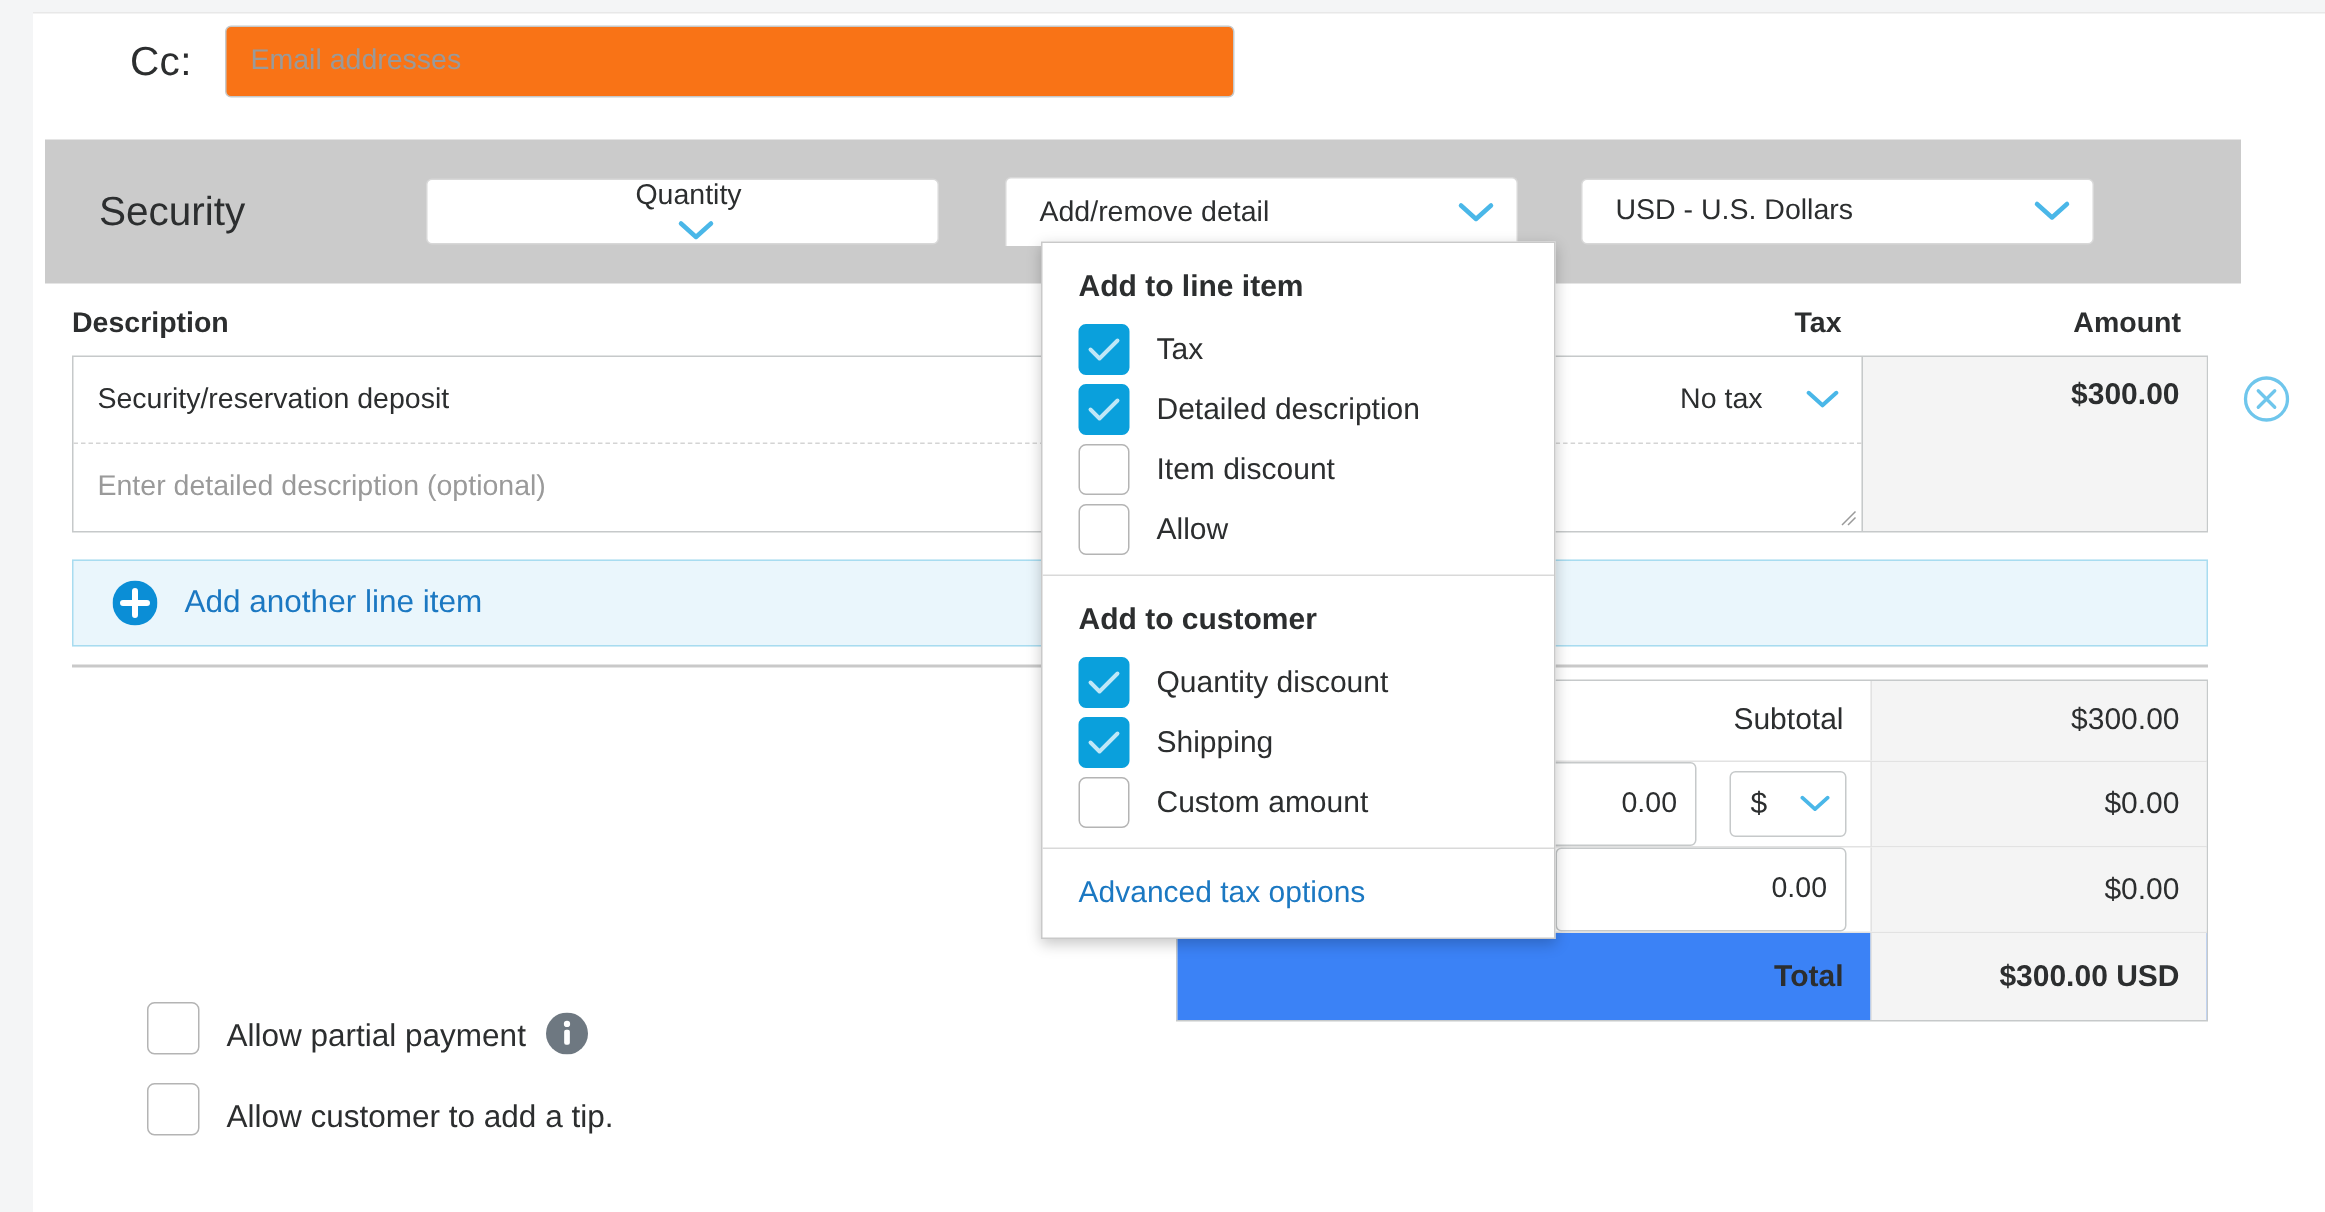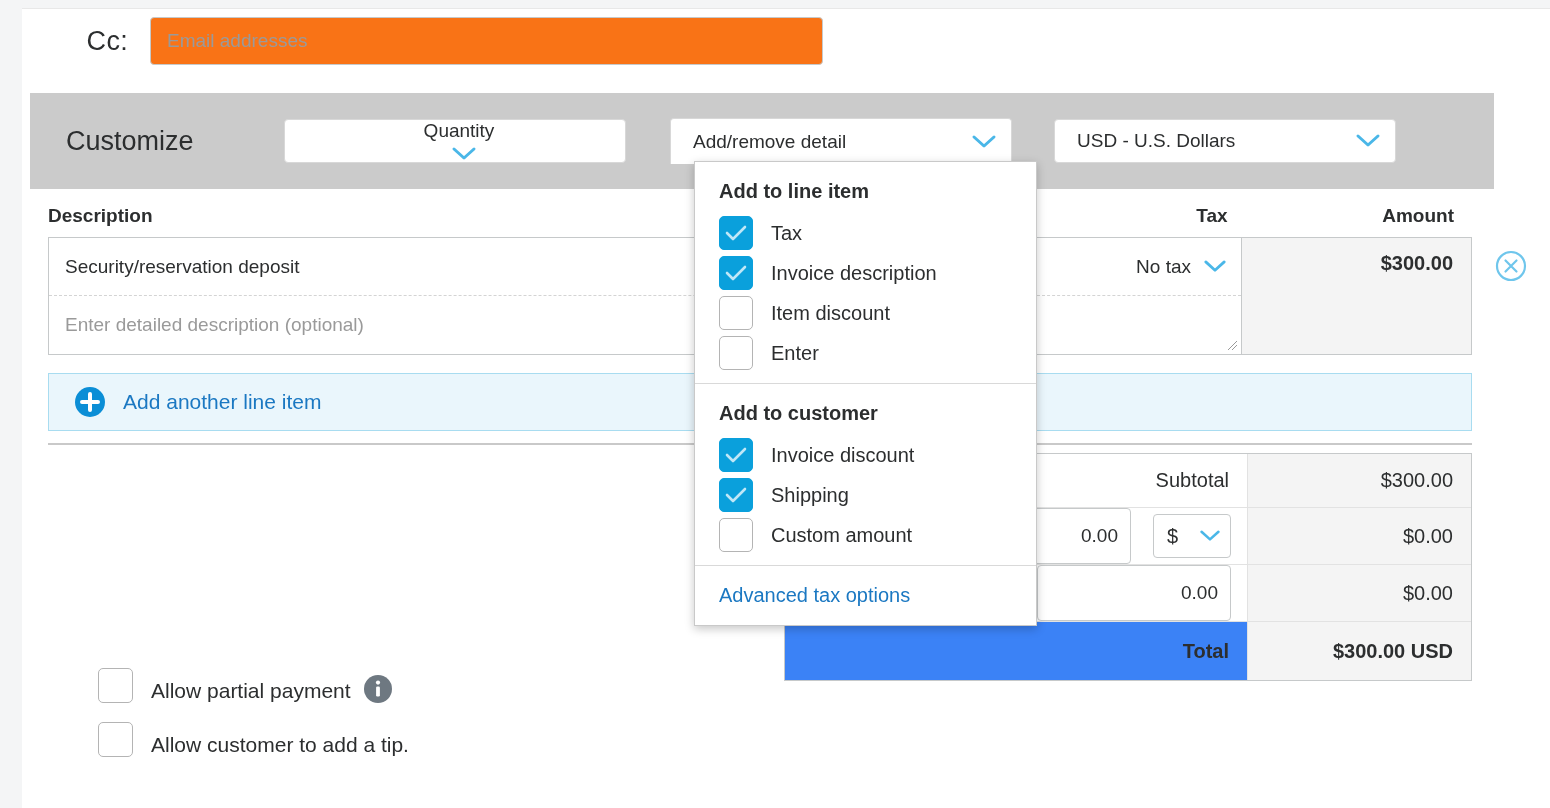--- a/index.html
+++ b/index.html
@@ -152,20 +152,21 @@
   .tax-sel {
     height: 58px;
     display: flex;
     align-items: center;
     justify-content: flex-end;
     padding-right: 14px;
     font-size: 19px;
     color: #2c2e2f;
     border-bottom: 1px dashed #d4d4d4;
     cursor: pointer;
+    gap: 16px;
   }
   .tax-sel .chev { margin-left: 12px; }
   .tax-rest { flex: 1; position: relative; }
   .resize-grip {
     position: absolute;
     right: 3px; bottom: 3px;
     width: 11px; height: 11px;
     color: #9a9a9a;
   }
   .cell-amt {
@@ -370,21 +371,21 @@
 
 <div id="page">
   <div class="card">
 
     <div class="cc-row">
       <div class="cc-label">Cc:</div>
       <input class="cc-input" type="text" placeholder="Email addresses" style="">
     </div>
 
     <div class="customize-bar">
-      <div class="customize-title">Customize</div>
+      <div class="customize-title">Security</div>
 
       <div class="sel sel-quantity">
         <span class="sel-label">Quantity</span>
         <svg class="chev" width="26" height="16" viewBox="0 0 26 16">
             <path d="M3 3 L13 12 L23 3" fill="none" stroke="#4ab7e8" stroke-width="3" stroke-linecap="round" stroke-linejoin="round"></path>
           </svg>
       </div>
 
       <div class="sel sel-detail">
         <span class="sel-label">Add/remove detail</span>
@@ -504,44 +505,44 @@
           </div>
           <span class="dd-label">Tax</span>
         </div>
 
         <div class="dd-item">
           <div class="dd-cbox on">
             <svg width="22" height="18" viewBox="0 0 22 18">
                 <path d="M2 9 L8 15 L20 3" fill="none" stroke="#bfe7f7" stroke-width="2.6" stroke-linecap="round" stroke-linejoin="round"></path>
               </svg>
           </div>
-          <span class="dd-label">Invoice description</span>
+          <span class="dd-label">Detailed description</span>
         </div>
 
         <div class="dd-item">
           <div class="dd-cbox off"></div>
           <span class="dd-label">Item discount</span>
         </div>
 
         <div class="dd-item">
           <div class="dd-cbox off"></div>
-          <span class="dd-label">Enter</span>
+          <span class="dd-label">Allow</span>
         </div>
       </div>
 
       <div class="dd-section">
         <div class="dd-title">Add to customer</div>
 
         <div class="dd-item">
           <div class="dd-cbox on">
             <svg width="22" height="18" viewBox="0 0 22 18">
                 <path d="M2 9 L8 15 L20 3" fill="none" stroke="#bfe7f7" stroke-width="2.6" stroke-linecap="round" stroke-linejoin="round"></path>
               </svg>
           </div>
-          <span class="dd-label">Invoice discount</span>
+          <span class="dd-label">Quantity discount</span>
         </div>
 
         <div class="dd-item">
           <div class="dd-cbox on">
             <svg width="22" height="18" viewBox="0 0 22 18">
                 <path d="M2 9 L8 15 L20 3" fill="none" stroke="#bfe7f7" stroke-width="2.6" stroke-linecap="round" stroke-linejoin="round"></path>
               </svg>
           </div>
           <span class="dd-label">Shipping</span>
         </div>

